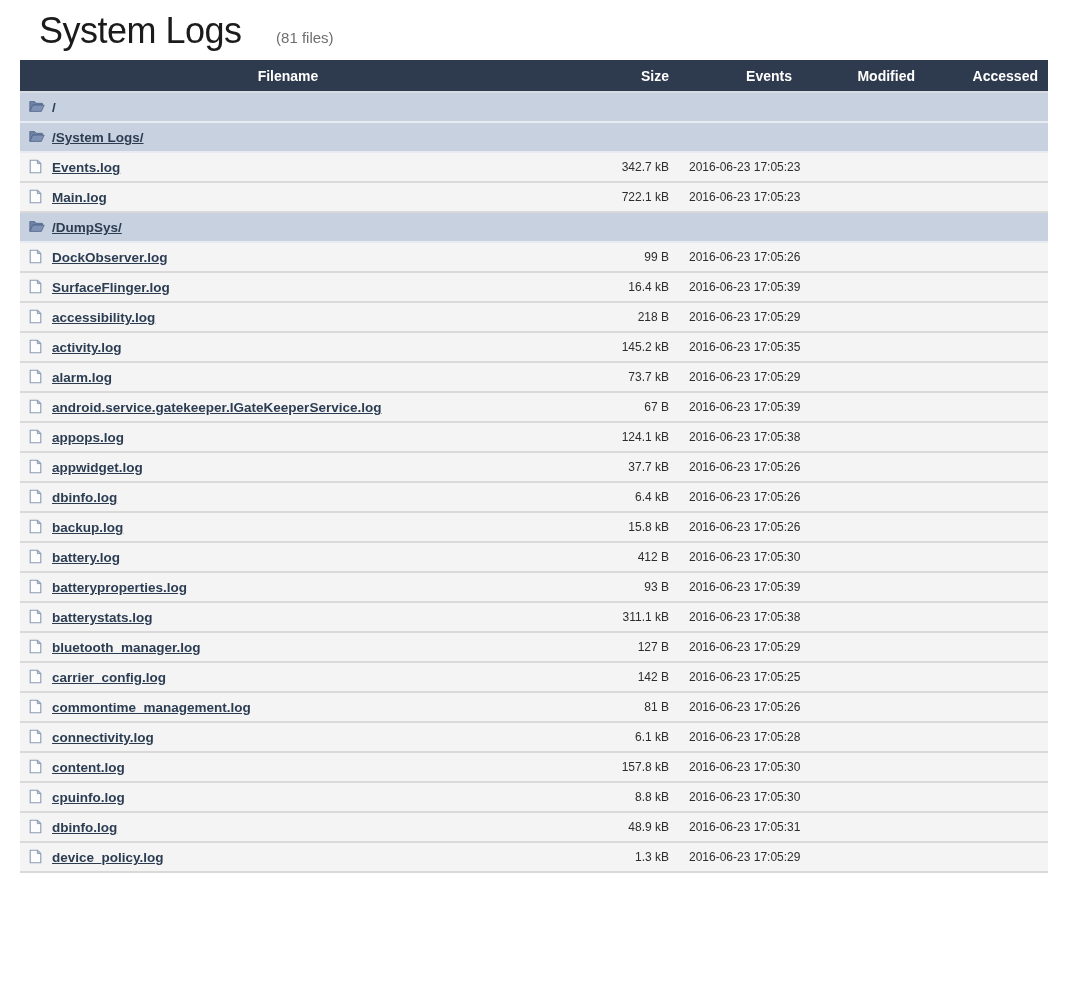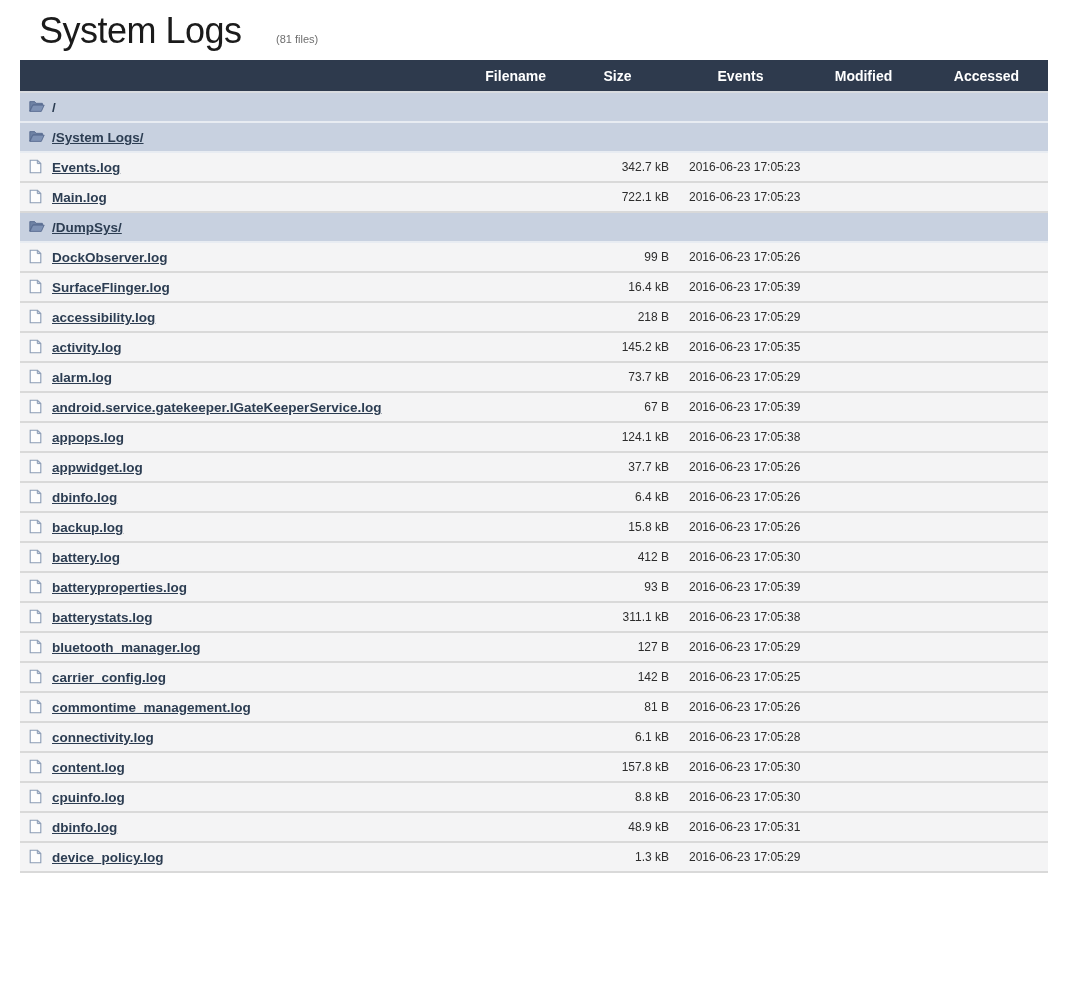--- a/index.html
+++ b/index.html
@@ -19,33 +19,33 @@
   }
   .content{margin:0 22px 0 20px;}
   .page-header{padding:11px 0 9px 1px;white-space:nowrap;}
   .page-title{
     display:inline;
     font-size:36px;font-weight:400;color:#1b1b1b;
     letter-spacing:-0.5px;line-height:40px;margin:18px;
   }
   .file-count{
     display:inline;margin-left:12px;
-    font-size:11px;color:#6e6e6e;font-weight:400;
+    font-size:15px;color:#6e6e6e;font-weight:400;
   }
   table.file-table{
     width:100%;border-collapse:collapse;table-layout:fixed;
   }
   thead th{
     background:var(--header-bg);color:#fff;
     font-size:14px;font-weight:700;
     height:32px;padding:0 10px;
-    white-space:nowrap;
+    text-align:right;white-space:nowrap;
     border-bottom:2px solid #d8dbe0;
   }
-  thead th.th-filename{text-align:right;padding-left:10px;}
+  thead th.th-filename{text-align:center;padding-left:10px;}
   col.c-size,col.c-created,col.c-modified,col.c-accessed{width:123px;}
   tbody td{
     height:30px;padding:0 10px;vertical-align:middle;
     white-space:nowrap;overflow:hidden;
   }
   tbody tr{border-bottom:2px solid #d9d9d9;}
   tr.file-row td{background:var(--file-row-bg);}
   tr.folder-row td{background:var(--folder-row-bg);}
   tr.folder-row{border-bottom:2px solid #e8ecf2;}
   .name-cell{text-align:left;padding-left:9px;}

